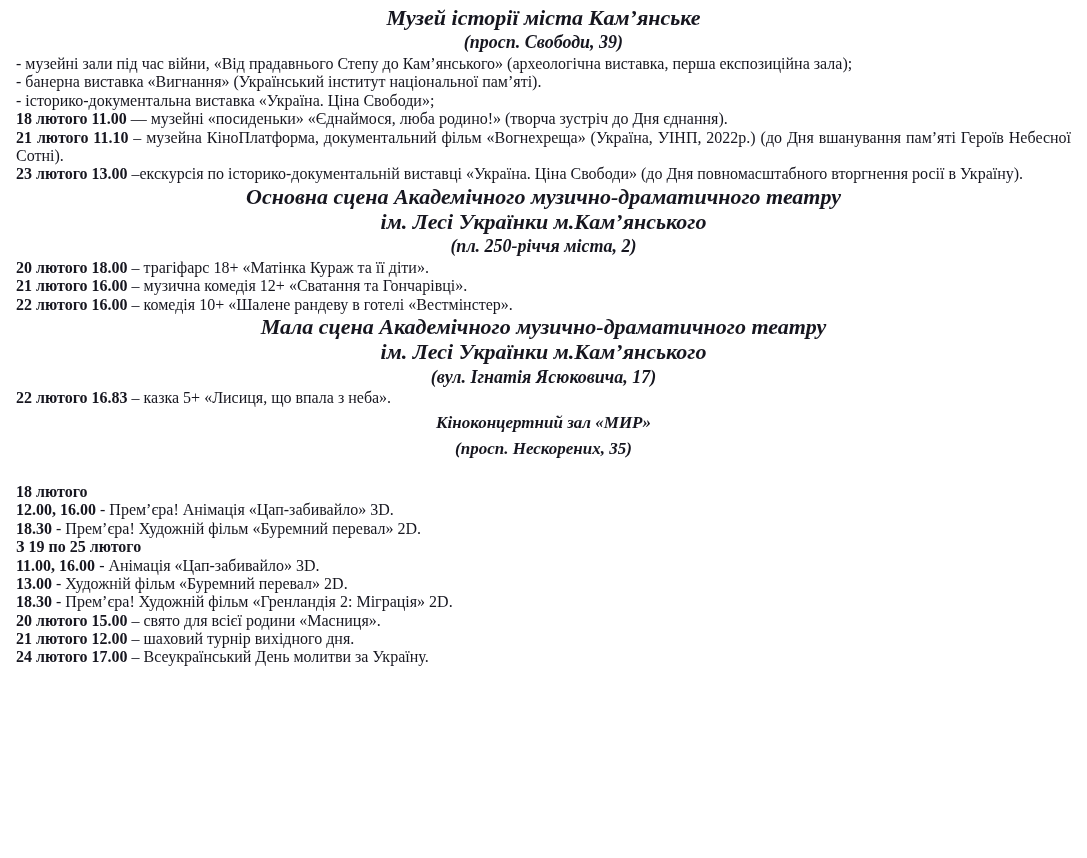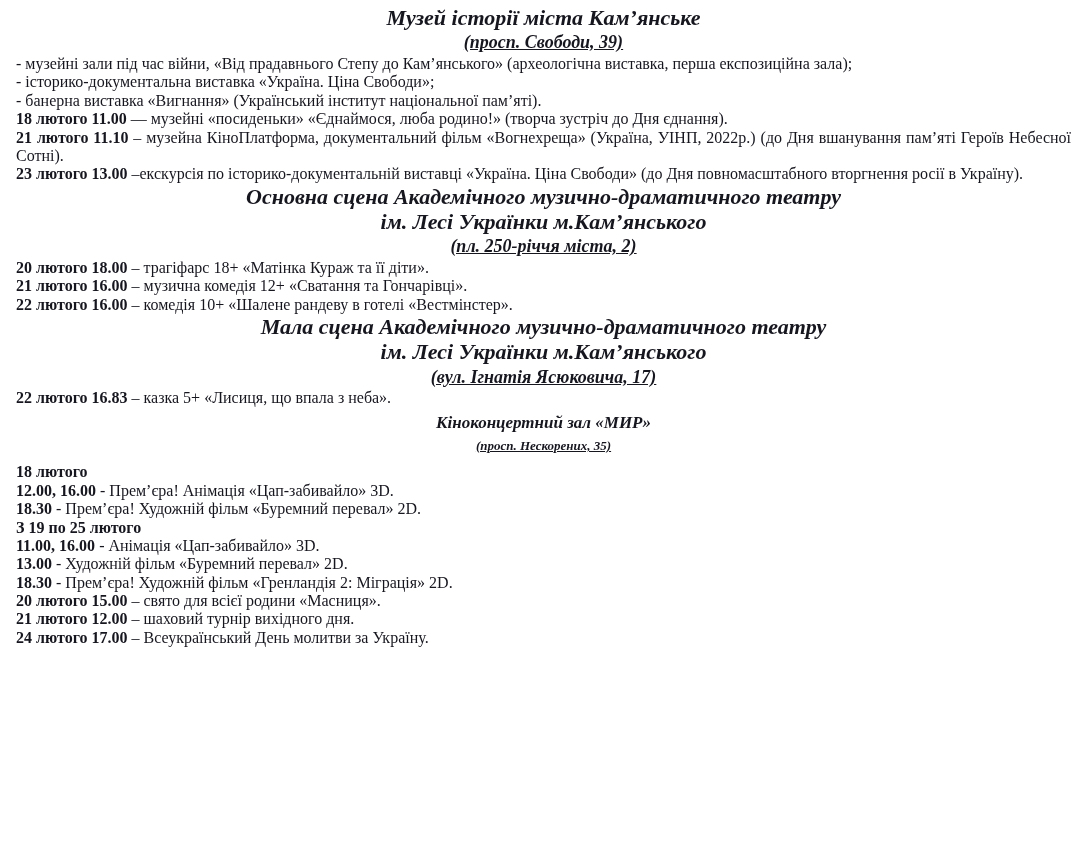--- a/index.html
+++ b/index.html
@@ -21,37 +21,36 @@
     font-weight: bold;
     font-style: italic;
     text-align: center;
   }
   .t-address {
     font-size: 18px;
     font-weight: bold;
     font-style: italic;
     text-align: center;
     padding: 2px 0;
-    text-decoration: underline;
   }
   .t-lg { font-size: 17px; margin-top: 5px; }
-  .a-lg { font-size: 13px; margin: 5px 0 7px 0; }
+  .a-lg { font-size: 17px; margin: 5px 0 22px 0; }
   .b { font-weight: bold; }
 </style>
 </head>
 <body>
 
 <div class="page">
   <div>
       <section>
         <div class="line t-title"><span class="b">Музей історії міста Кам’янське</span></div>
         <div class="line t-address"><span class="b">(просп. Свободи, 39)</span></div>
         <div class="line t-body justify"><span>- музейні зали під час війни, «Від прадавнього Степу до Кам’янського» (археологічна виставка, перша експозиційна зала);</span></div>
+        <div class="line t-body"><span>- банерна виставка «Вигнання» (Український інститут національної пам’яті).</span></div>
         <div class="line t-body"><span>- історико-документальна виставка «Україна. Ціна Свободи»;</span></div>
-        <div class="line t-body"><span>- банерна виставка «Вигнання» (Український інститут національної пам’яті).</span></div>
         <div class="line t-body"><span class="b">18 лютого 11.00</span><span> — музейні «посиденьки» «Єднаймося, люба родино!» (творча зустріч до Дня єднання).</span></div>
         <div class="line t-body justify"><span class="b">21 лютого 11.10</span><span> – музейна КіноПлатформа, документальний фільм «Вогнехреща» (Україна, УІНП, 2022р.) (до Дня вшанування пам’яті Героїв Небесної Сотні).</span></div>
         <div class="line t-body justify"><span class="b">23 лютого 13.00</span><span> –екскурсія по історико-документальній виставці «Україна. Ціна Свободи» (до Дня повномасштабного вторгнення росії в Україну).</span></div>
       </section>
       <section>
         <div class="line t-title"><span class="b">Основна сцена Академічного музично-драматичного театру</span></div>
         <div class="line t-title"><span class="b">ім. Лесі Українки м.Кам’янського</span></div>
         <div class="line t-address"><span class="b">(пл. 250-річчя міста, 2)</span></div>
         <div class="line t-body"><span class="b">20 лютого 18.00</span><span> – трагіфарс 18+ «Матінка Кураж та її діти».</span></div>
         <div class="line t-body"><span class="b">21 лютого 16.00</span><span> – музична комедія 12+ «Сватання та Гончарівці».</span></div>

